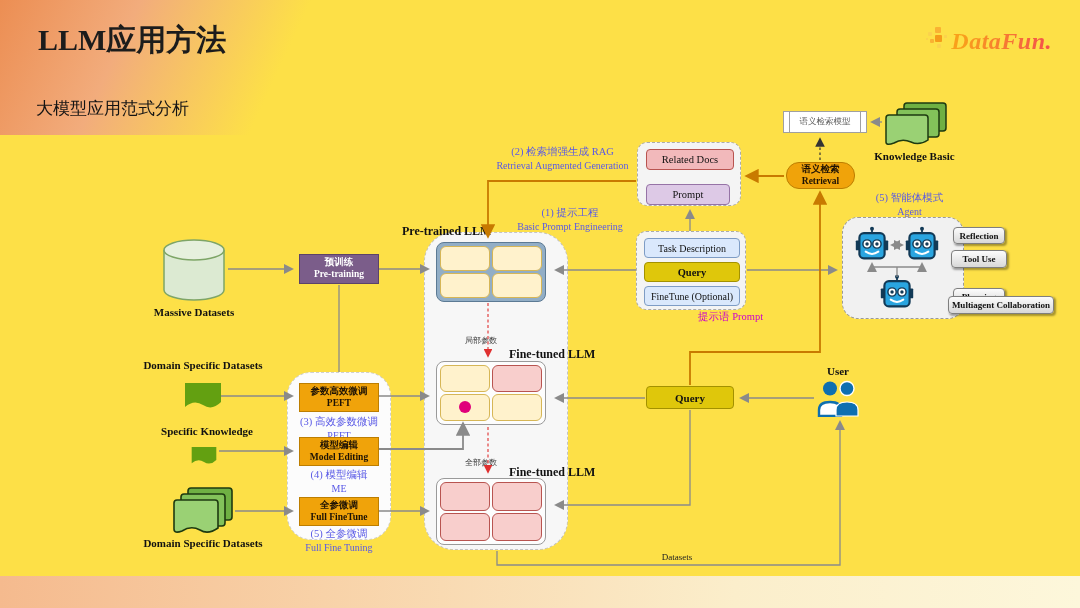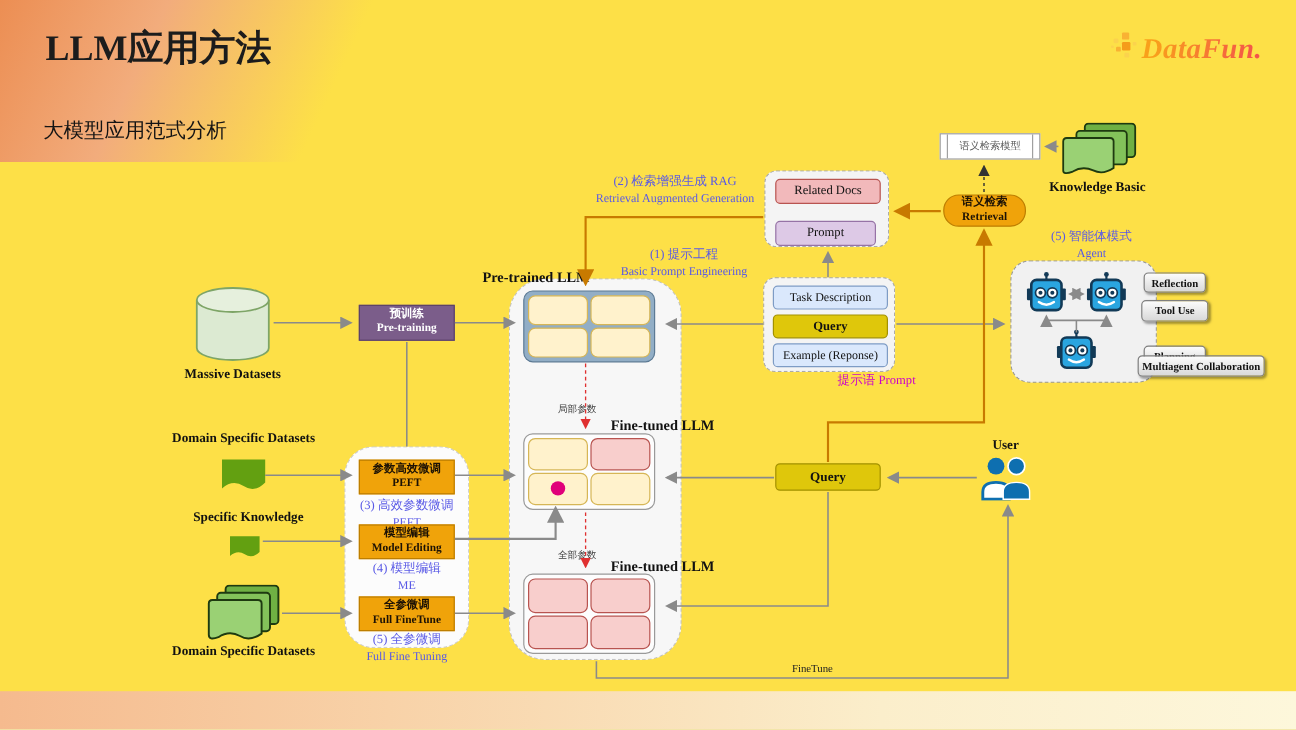--- a/index.html
+++ b/index.html
@@ -199,21 +199,21 @@
   </div>
 
   <div class="abs dashc" style="left:637px;top:142px;width:104px;height:64px;text-align:right;">
     <div class="abs sbox box-pink" style="left:8px;top:6px;width:88px;height:21px;">Related Docs</div>
     <div class="abs sbox box-purple" style="left:8px;top:13px;width:84px;height:21px;margin-top:28px;">Prompt</div>
   </div>
 
   <div class="abs dashc" style="left:636px;top:231px;width:110px;height:79px;">
     <div class="abs sbox box-blue" style="left:7px;top:6px;width:96px;height:20px;">Task Description</div>
     <div class="abs sbox box-gold" style="left:7px;top:30px;width:96px;height:20px;font-size:10.5px;">Query</div>
-    <div class="abs sbox box-blue" style="left:7px;top:54px;width:96px;height:20px;">Example (Reponse)</div>
+    <div class="abs sbox box-blue" style="left:7px;top:54px;width:96px;height:20px;">FineTune (Optional)</div>
   </div>
   <div class="abs magenta" style="left:698px;top:310px;">提示语  Prompt</div>
 
   <div class="abs procbox" style="left:783px;top:111px;width:84px;height:22px;">语义检索模型</div>
   <div class="abs" style="left:884px;top:102px;">
     <svg width="64" height="46" viewBox="0 0 64 46">
       <rect x="20" y="1" width="42" height="28" rx="3" fill="#6FB043" stroke="#1E3A10" stroke-width="1.5"></rect>
       <rect x="13" y="7" width="42" height="28" rx="3" fill="#83C25A" stroke="#1E3A10" stroke-width="1.5"></rect>
       <path d="M2,16 Q2,13 5,13 H41 Q44,13 44,16 V38 Q35,44 27,40 Q18,36 10,41 Q2,44 2,40 Z" fill="#9AD174" stroke="#1E3A10" stroke-width="1.5"></path>
     </svg>
@@ -284,21 +284,21 @@
         <circle cx="25.5" cy="20" r="1.9" fill="#123A57"></circle>
       <path d="M13,28.5 Q20,33.5 27,28.5" fill="none" stroke="#fff" stroke-width="2.2" stroke-linecap="round"></path>
     </svg>
   </div>
 
   <div class="abs cap" style="left:953px;top:227px;width:52px;height:17px;">Reflection</div>
   <div class="abs cap" style="left:951px;top:250px;width:56px;height:18px;">Tool Use</div>
   <div class="abs cap" style="left:953px;top:288px;width:52px;height:17px;">Planning</div>
   <div class="abs cap" style="left:948px;top:296px;width:106px;height:18px;">Multiagent Collaboration</div>
 
-  <div class="abs resp" style="left:646px;top:552px;width:62px;">FineTune</div>
+  <div class="abs resp" style="left:646px;top:552px;width:62px;">Datasets</div>
 
   <svg class="overlay" width="1080" height="608" viewBox="0 0 1080 608">
     <defs>
       <marker id="aG" markerWidth="8" markerHeight="8" viewBox="0 0 8 8" refX="6.5" refY="4" orient="auto-start-reverse">
           <path d="M0,0 L8,4 L0,8 Z" fill="#8A8A8A"></path>
         </marker>
       <marker id="aO" markerWidth="8" markerHeight="8" viewBox="0 0 8 8" refX="6.5" refY="4" orient="auto">
           <path d="M0,0 L8,4 L0,8 Z" fill="#C87A00"></path>
         </marker>
       <marker id="aR" markerWidth="8" markerHeight="8" viewBox="0 0 8 8" refX="6.5" refY="4" orient="auto">

